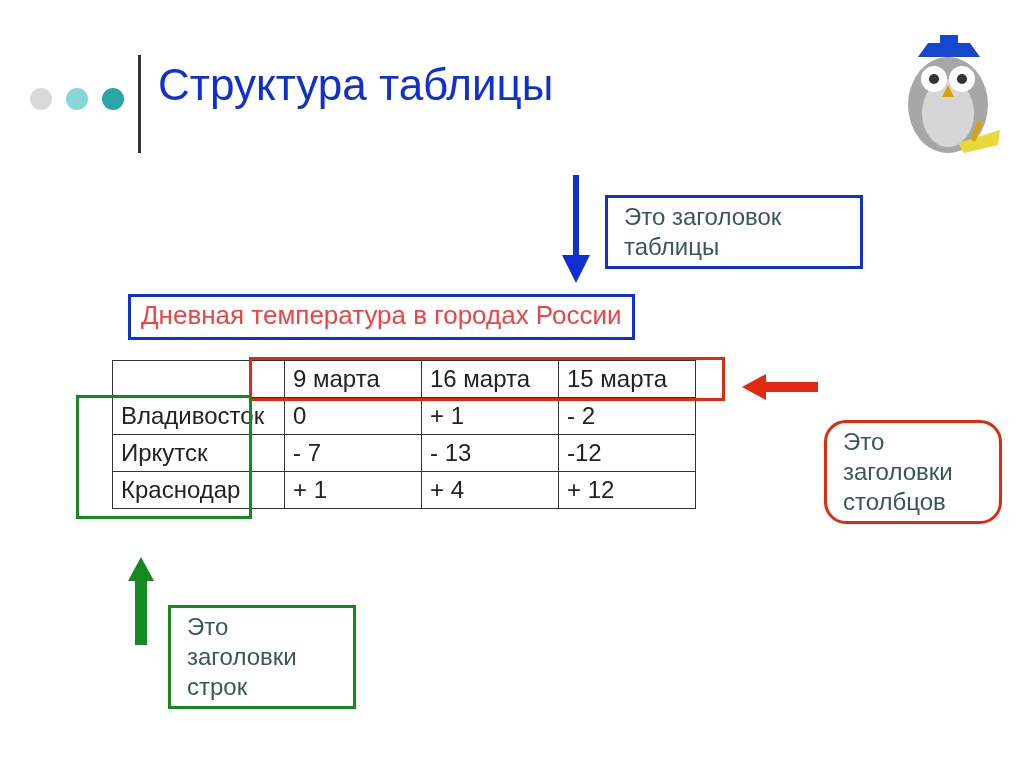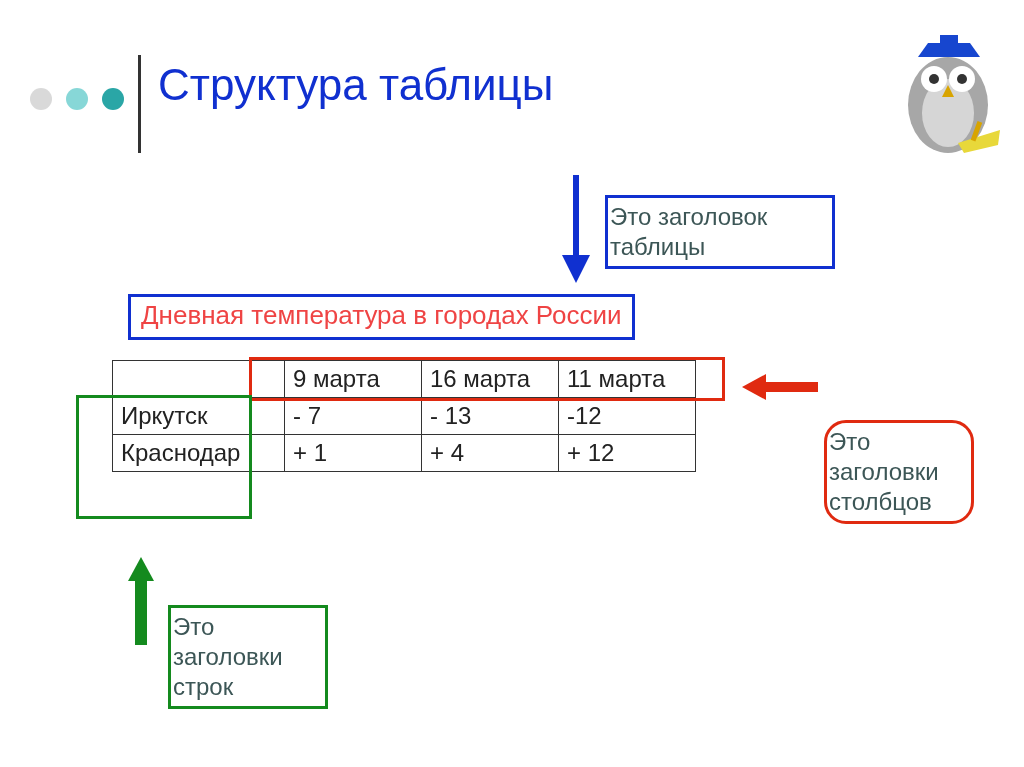--- a/index.html
+++ b/index.html
@@ -48,21 +48,21 @@
     position: absolute;
     right: 16px;
     top: 35px;
     width: 120px;
     height: 130px;
   }
 
   .label-box {
     position: absolute;
     border: 3px solid;
-    padding: 4px 2px;
+    padding: 4px 16px;
     font-size: 24px;
     color: #3c5656;
     background: #fff;
     line-height: 1.25;
   }
   .lbl-title   { left: 605px; top: 195px; border-color: #1030d0; width: 220px; }
   .lbl-cols    { left: 824px; top: 420px; border-color: #e02a10; width: 140px; border-radius: 22px; }
   .lbl-rows    { left: 168px; top: 605px; border-color: #148a1e; width: 150px; }
 
   .table-title-box {
@@ -163,21 +163,27 @@
 </svg>
 
 <div class="table-title-box">Дневная температура в городах России</div>
 
 <table class="tbl">
   <tbody>
       <tr>
     <td class="c1"></td>
     <td class="c2">9 марта</td>
     <td class="c3">16 марта</td>
-    <td class="c4">11 марта</td>
+    <td class="c4">15 марта</td>
+  </tr>
+  <tr>
+    <td class="c1">Владивосток</td>
+    <td class="c2">0</td>
+    <td class="c3">+ 1</td>
+    <td class="c4">- 2</td>
   </tr>
   <tr>
     <td class="c1">Иркутск</td>
     <td class="c2">- 7</td>
     <td class="c3">- 13</td>
     <td class="c4">-12</td>
   </tr>
   <tr>
     <td class="c1">Краснодар</td>
     <td class="c2">+ 1</td>

